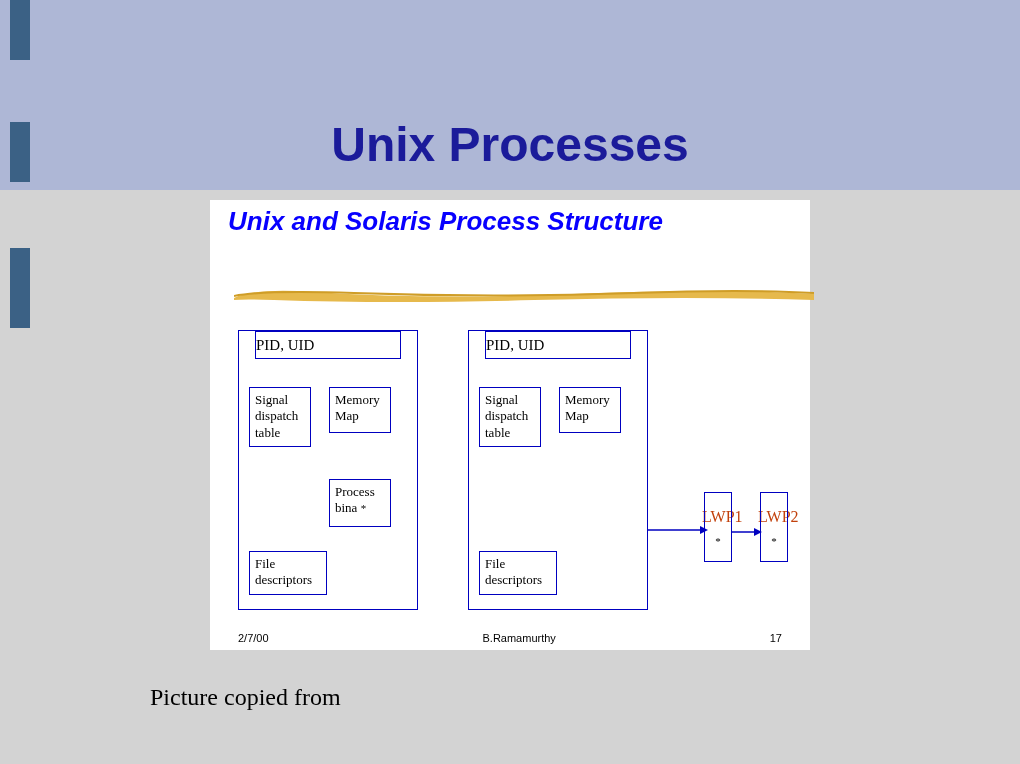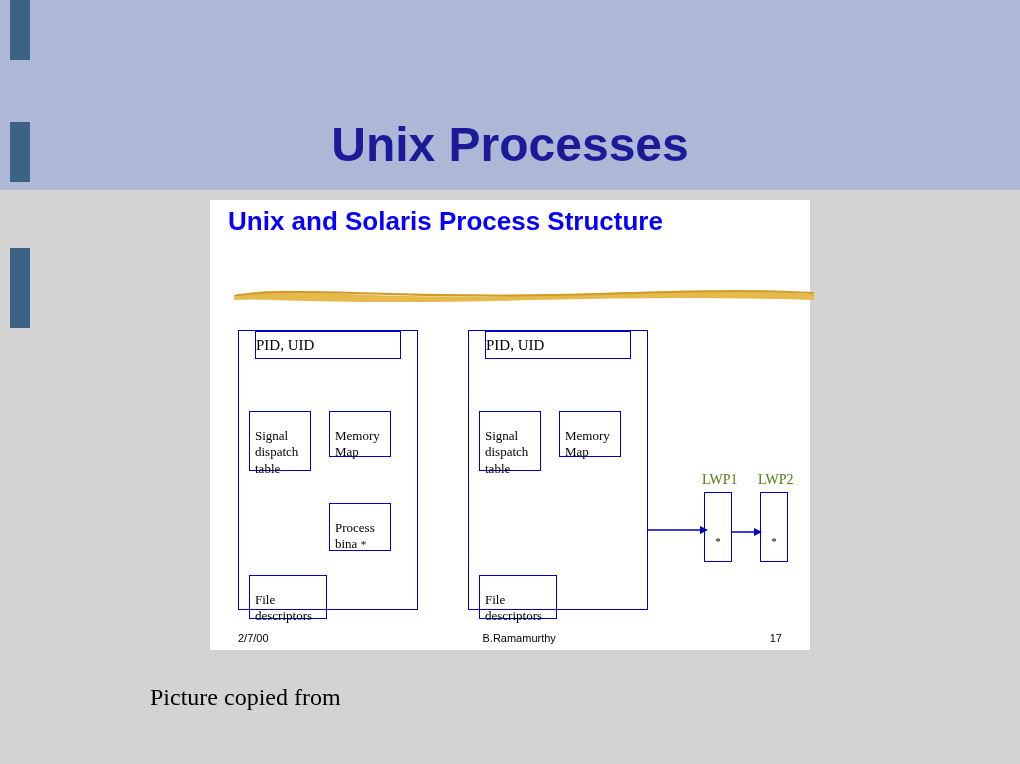--- a/index.html
+++ b/index.html
@@ -47,20 +47,21 @@
     height: 450px;
     background: #ffffff;
   }
   .inner-title {
     position: absolute;
     top: 6px;
     left: 18px;
     right: 18px;
     color: #0800ff;
     font-weight: bold;
+    font-style: italic;
     font-size: 26px;
     line-height: 1.2;
     font-family: Arial, Helvetica, sans-serif;
   }
   .underline-stroke {
     position: absolute;
     top: 86px;
     left: 24px;
     width: 580px;
     height: 18px;
@@ -87,38 +88,38 @@
     line-height: 26px;
     color: #000;
     background: #fff;
   }
   .sub-box {
     position: absolute;
     border: 1.5px solid #0000c0;
     font-family: "Times New Roman", serif;
     font-size: 13px;
     line-height: 1.25;
-    padding: 16px 5px;
-    color: #000;
-    margin-top: 24px;
+    padding: 4px 5px;
+    color: #000;
   }
   .sig-a { top: 56px; left: 10px; width: 62px; height: 60px; }
   .mem-a { top: 56px; left: 90px; width: 62px; height: 46px; }
   .ps-a  { top: 148px; left: 90px; width: 62px; height: 48px; }
   .fd-a  { top: 220px; left: 10px; width: 78px; height: 44px; }
 
   .sig-b { top: 56px; left: 10px; width: 62px; height: 60px; }
   .mem-b { top: 56px; left: 90px; width: 62px; height: 46px; }
   .fd-b  { top: 220px; left: 10px; width: 78px; height: 44px; }
 
   .lwp-label {
     position: absolute;
     font-family: "Times New Roman", serif;
-    font-size: 14px;
-    color: #4d7c0f;
+    font-size: 16px;
+    color: #c2410c;
+    margin-top: 36px;
   }
   .lwp1-label { top: 272px; left: 492px; }
   .lwp2-label { top: 272px; left: 548px; }
 
   .lwp-box {
     position: absolute;
     border: 1.5px solid #0000c0;
     width: 28px;
     height: 70px;
     font-family: "Times New Roman", serif;

